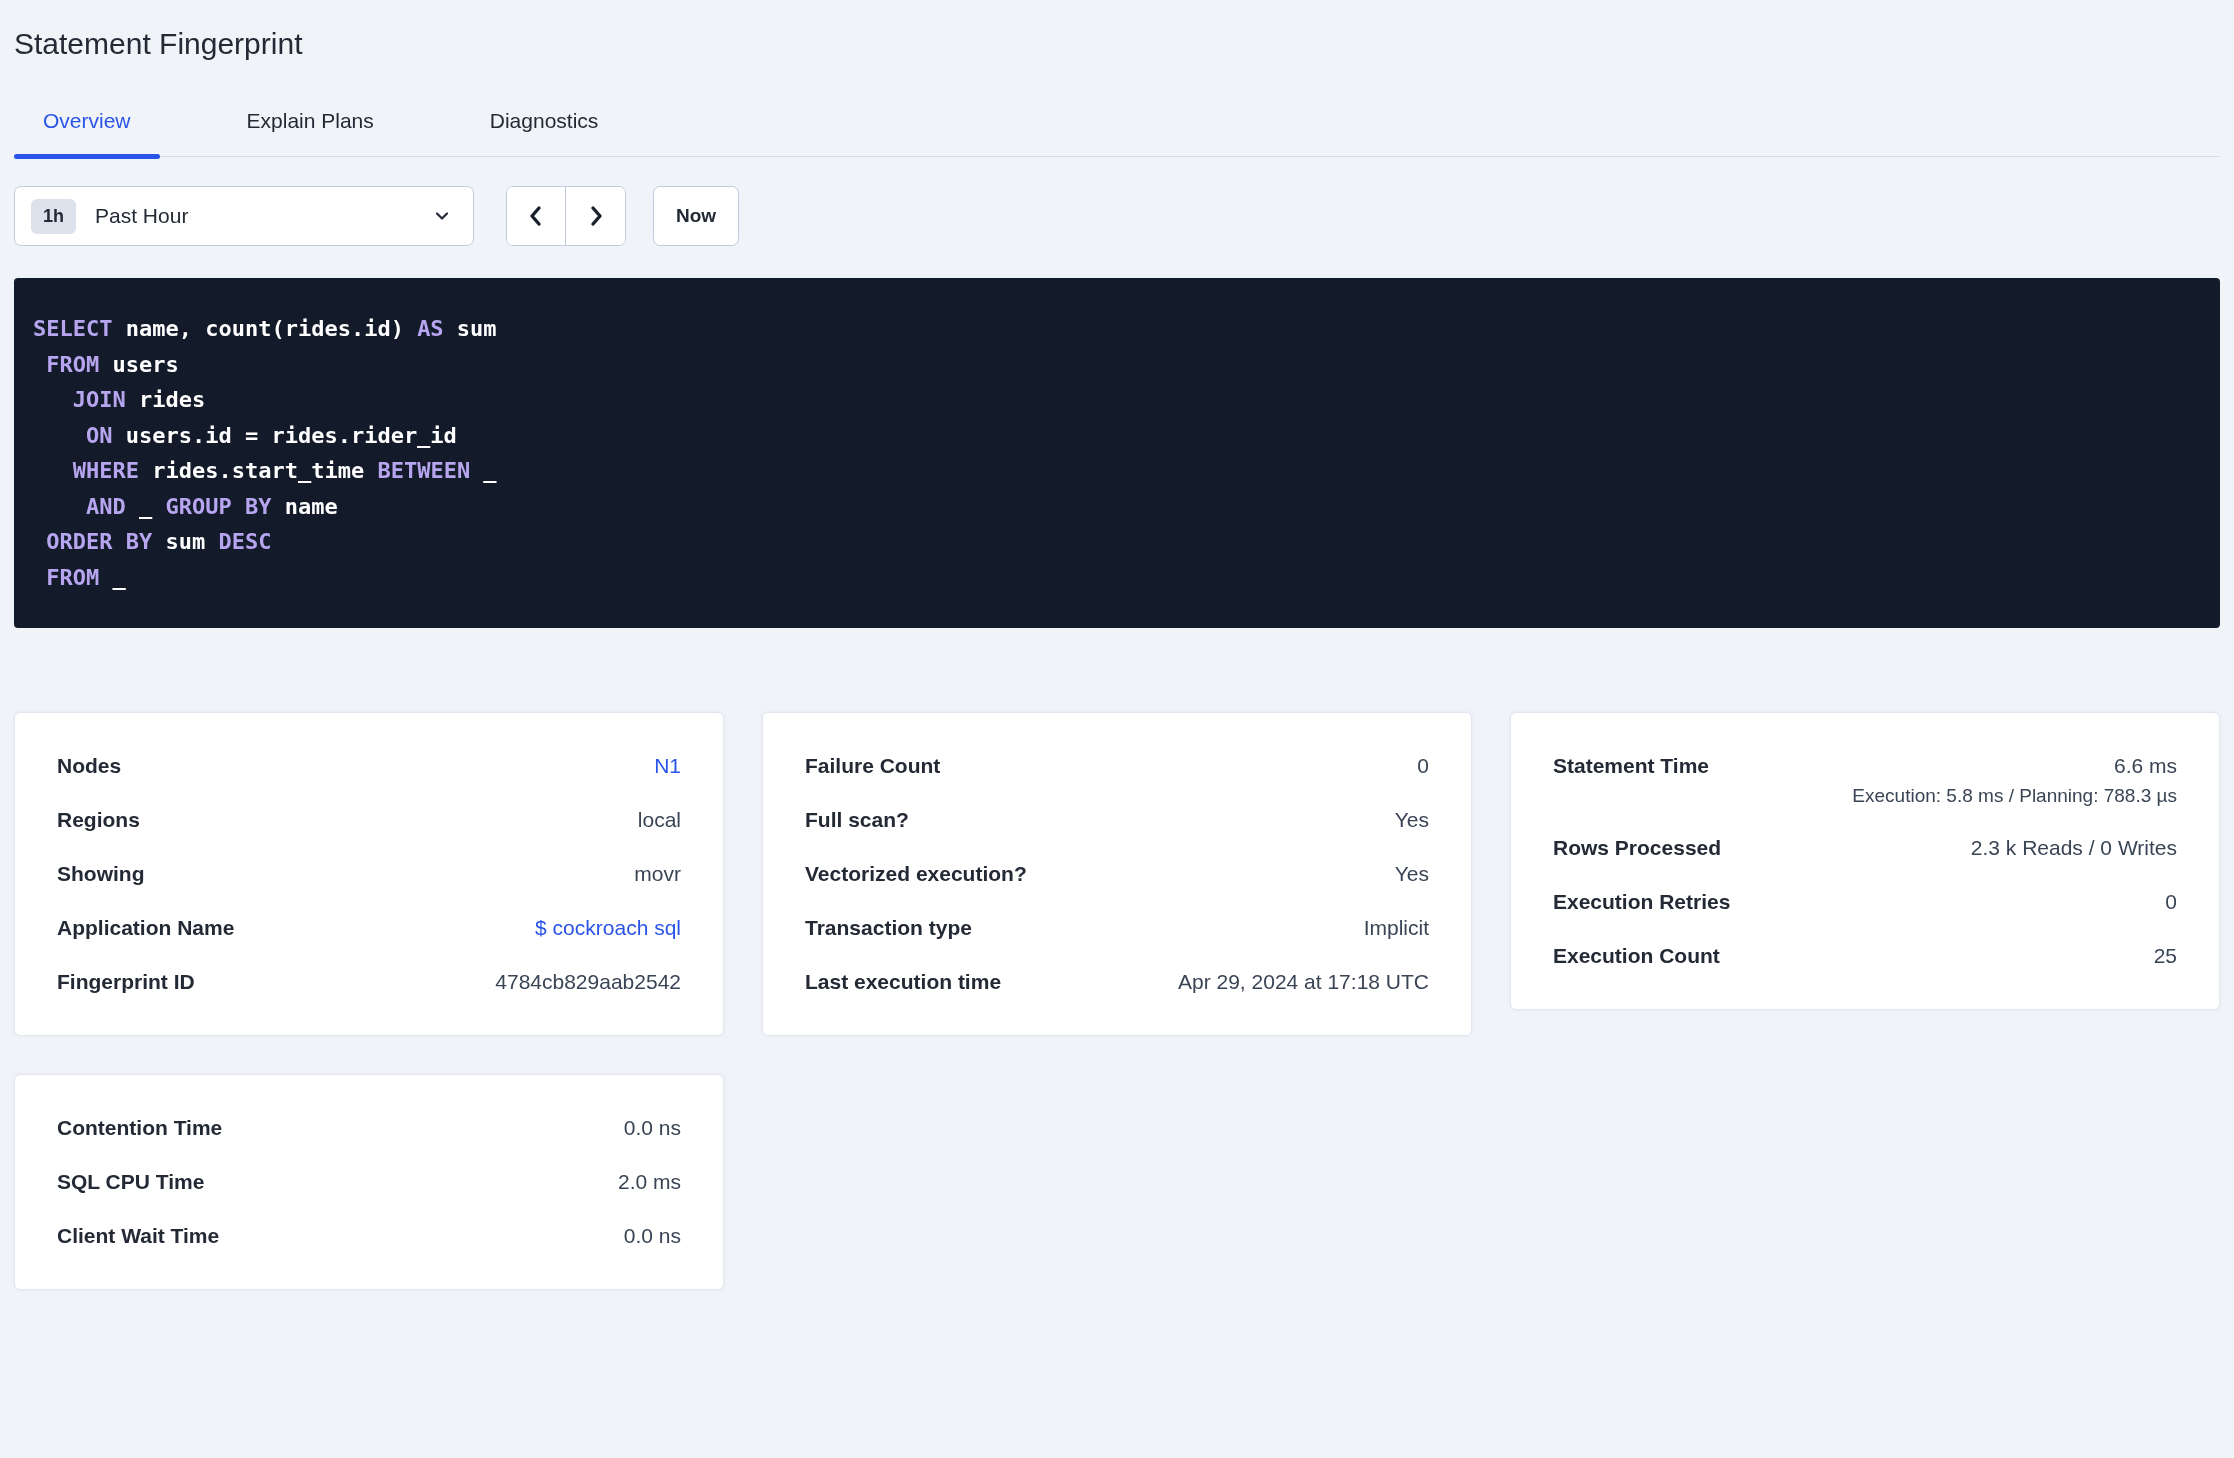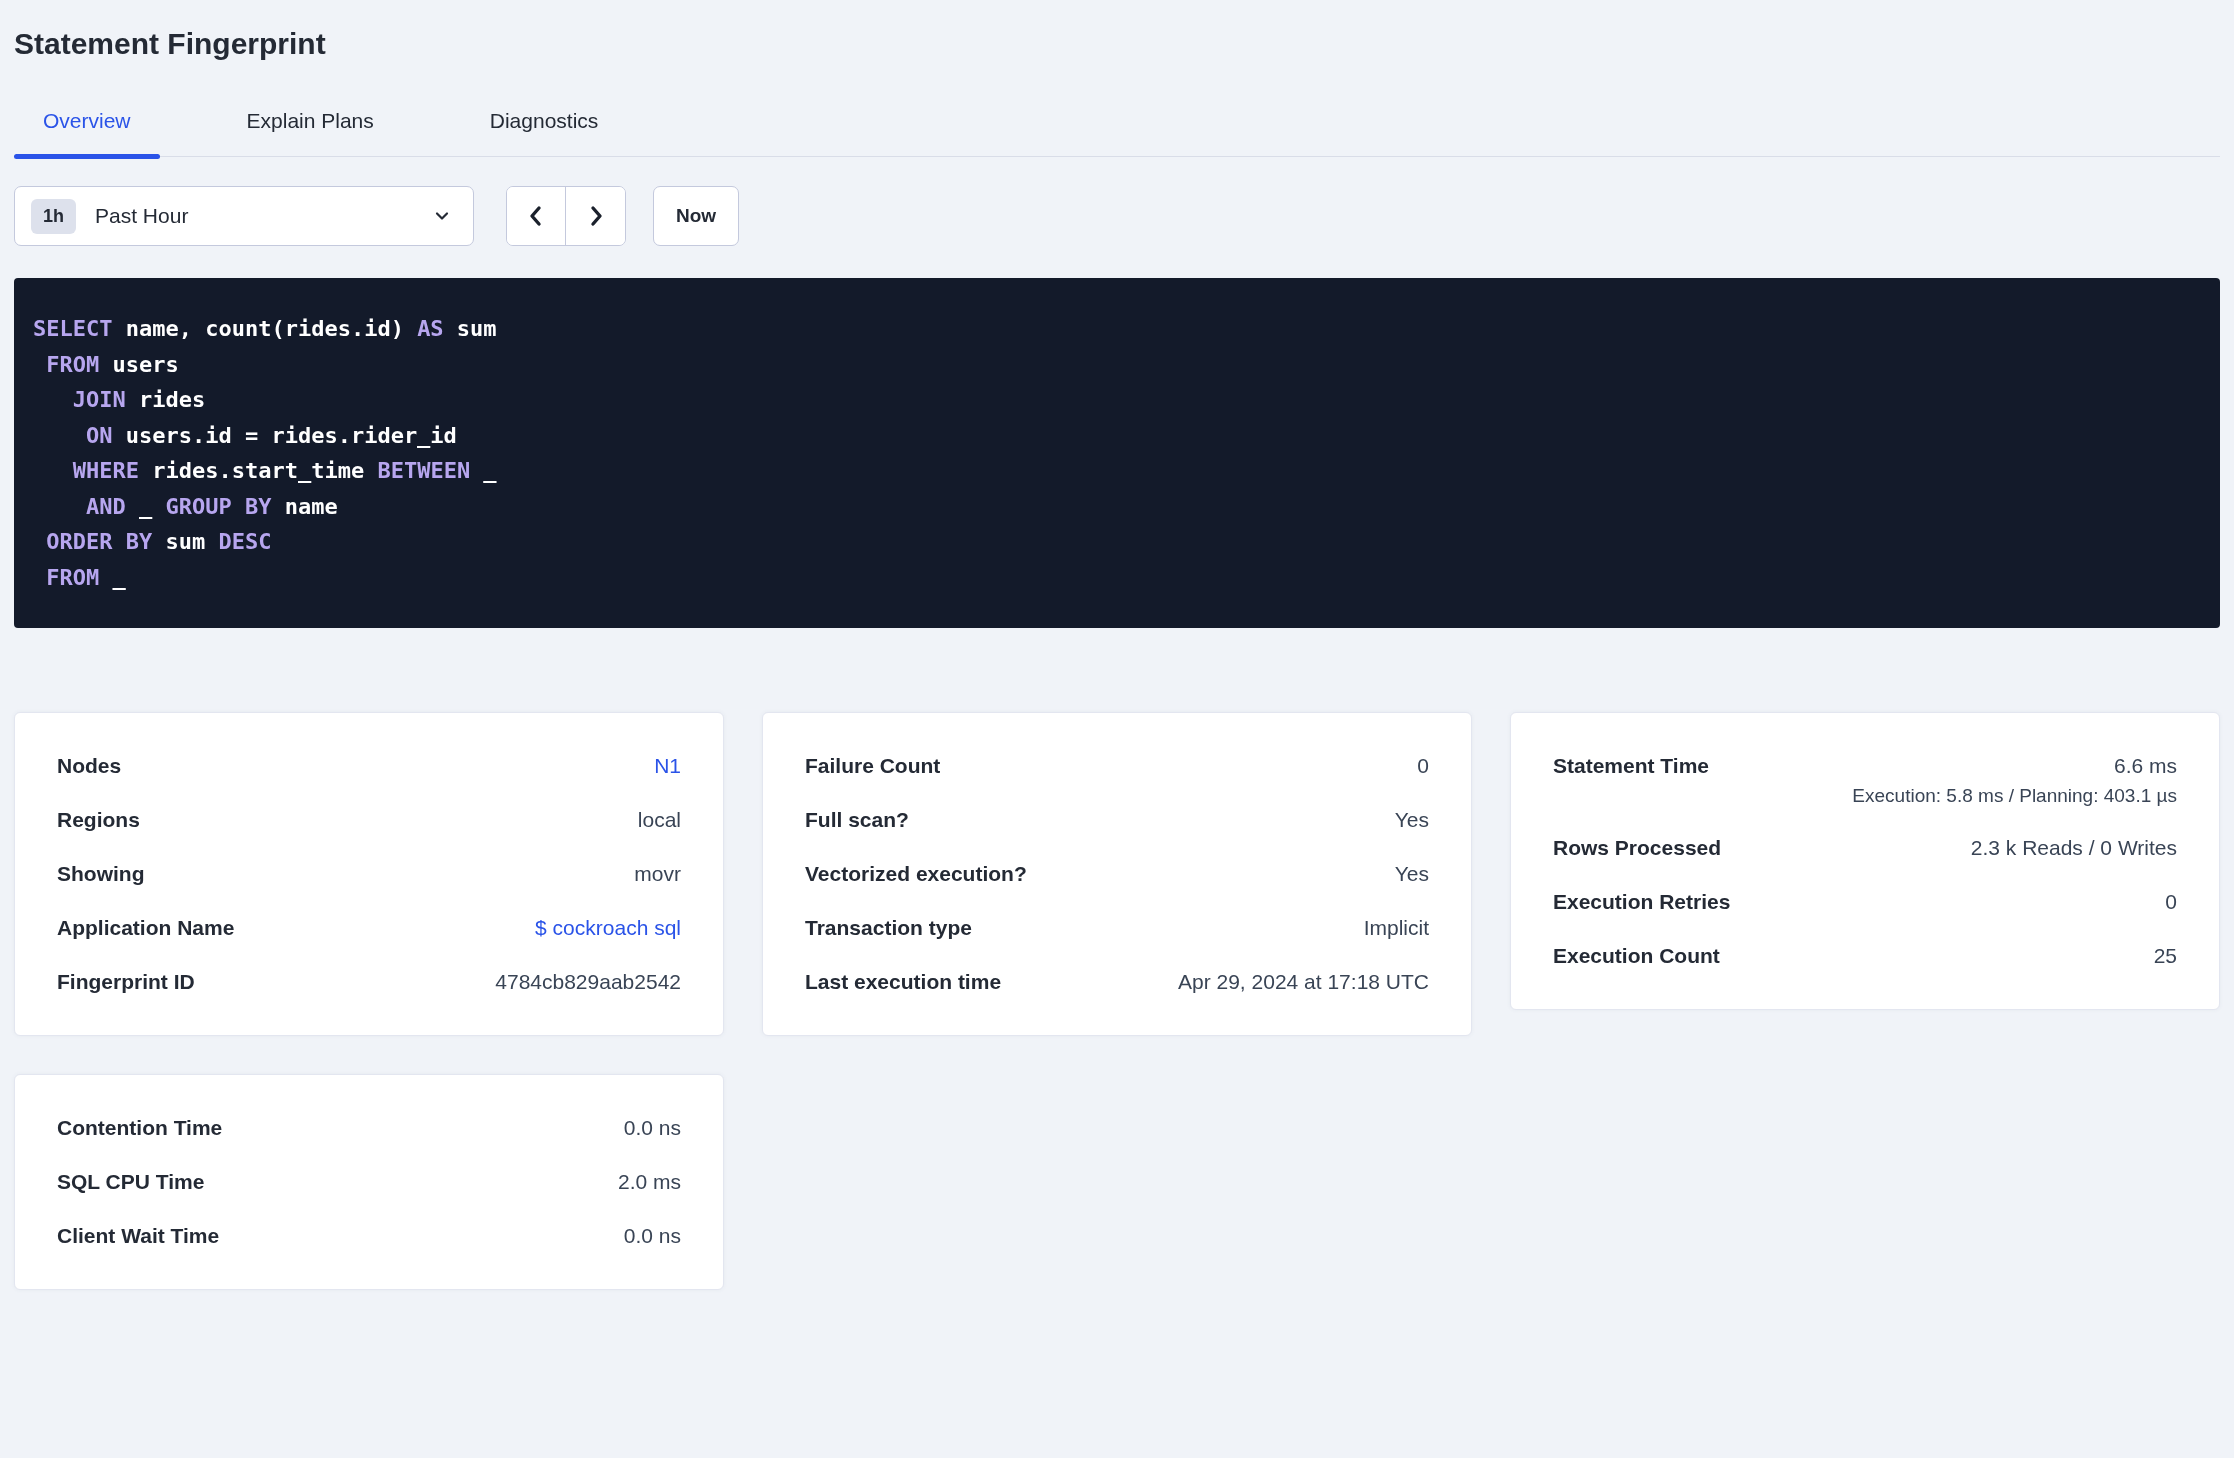--- a/index.html
+++ b/index.html
@@ -19,21 +19,21 @@
   body{
     width:2234px;height:1458px;overflow:hidden;
     background:var(--page-bg);
     font-family:"Liberation Sans", sans-serif;
     color:var(--text-dark);
   }
   .page{padding:0 14px;}
 
   .page-title{
     margin:26px 0 0 0;
-    font-size:30px;line-height:36px;font-weight:700;
+    font-size:30px;line-height:36px;font-weight:400;
     color:var(--text-dark);
   }
 
   
   .tab-bar{
     margin-top:44px;
     border-bottom:1px solid #d9dde8;
     display:flex;align-items:flex-end;
   }
   .tab{
@@ -244,21 +244,21 @@
           <span class="stat-valuewrap">
             <div class="stat-value">Apr 29, 2024 at 17:18 UTC</div>
           </span>
         </div>
       </div>
     <div class="card">
         <div class="stat-row">
           <span class="stat-label">Statement Time</span>
           <span class="stat-valuewrap">
             <div class="stat-value">6.6 ms</div>
-            <div class="stat-sub">Execution: 5.8 ms / Planning: 403.1 µs</div>
+            <div class="stat-sub">Execution: 5.8 ms / Planning: 788.3 µs</div>
           </span>
         </div>
         <div class="stat-row">
           <span class="stat-label">Rows Processed</span>
           <span class="stat-valuewrap">
             <div class="stat-value">2.3 k Reads / 0 Writes</div>
           </span>
         </div>
         <div class="stat-row">
           <span class="stat-label">Execution Retries</span>

